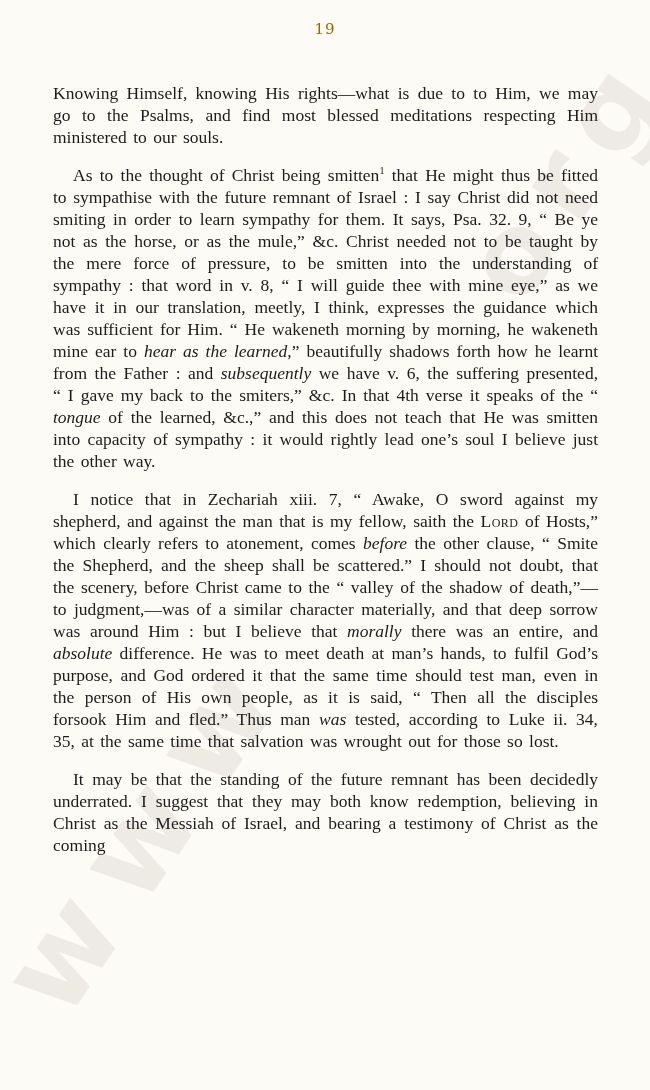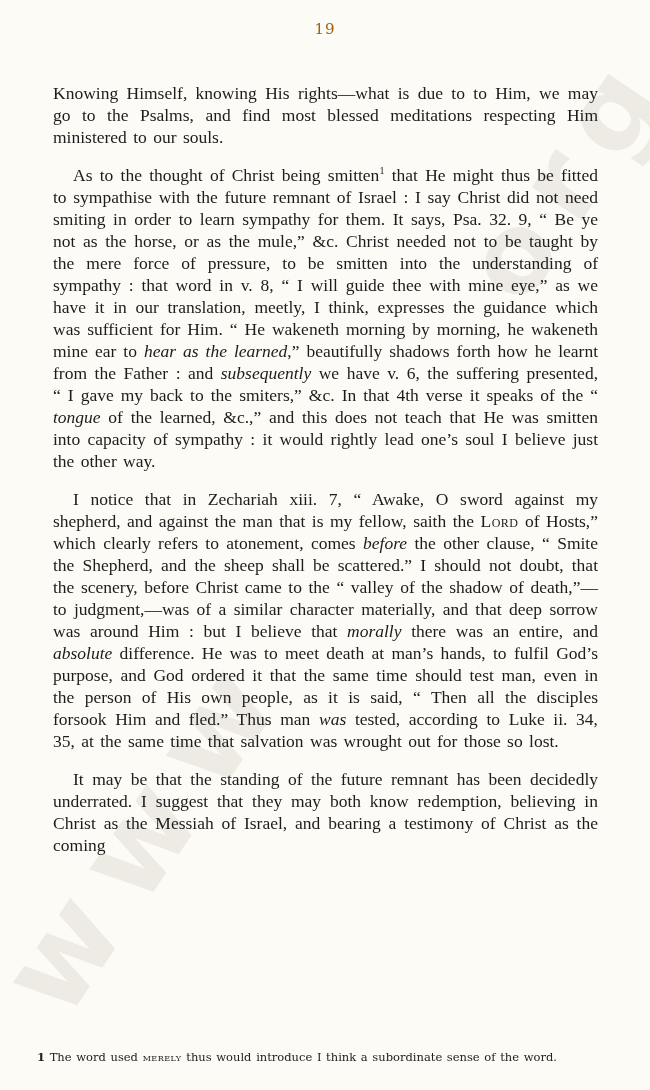--- a/index.html
+++ b/index.html
@@ -70,15 +70,14 @@
 
   <div class="page-number">19</div>
 
   <div class="content">
     <p class="para"><span>Knowing Himself, knowing His rights—what is due to to Him, we may go to the Psalms, and find most blessed meditations respecting Him ministered to our souls.</span></p>
     <p class="para indent"><span>As to the thought of Christ being smitten</span><sup>1</sup><span> that He might thus be fitted to sympathise with the future remnant of Israel : I say Christ did not need smiting in order to learn sympathy for them.  It says, Psa. 32. 9, “ Be ye not as the horse, or as the mule,” &amp;c.  Christ needed not to be taught by the mere force of pressure, to be smitten into the understanding of sympathy : that word in v. 8, “ I will guide thee with mine eye,” as we have it in our translation, meetly, I think, expresses the guidance which was sufficient for Him.  “ He wakeneth morning by morning, he wakeneth mine ear to </span><span class="seg-i">hear as the learned</span><span>,” beautifully shadows forth how he learnt from the Father : and </span><span class="seg-i">subsequently</span><span> we have v. 6, the suffering presented, “ I gave my back to the smiters,” &amp;c.  In that 4th verse it speaks of the “ </span><span class="seg-i">tongue</span><span> of the learned, &amp;c.,” and this does not teach that He was smitten into capacity of sympathy : it would rightly lead one’s soul I believe just the other way.</span></p>
     <p class="para indent"><span>I notice that in Zechariah xiii. 7, “ Awake, O sword against my shepherd, and against the man that is my fellow, saith the </span><span class="seg-sc">Lord</span><span> of Hosts,” which clearly refers to atonement, comes </span><span class="seg-i">before</span><span> the other clause, “ Smite the Shepherd, and the sheep shall be scattered.”  I should not doubt, that the scenery, before Christ came to the “ valley of the shadow of death,”—to judgment,—was of a similar character materially, and that deep sorrow was around Him : but I believe that </span><span class="seg-i">morally</span><span> there was an entire, and </span><span class="seg-i">absolute</span><span> difference.  He was to meet death at man’s hands, to fulfil God’s purpose, and God ordered it that the same time should test man, even in the person of His own people, as it is said, “ Then all the disciples forsook Him and fled.” Thus man </span><span class="seg-i">was</span><span> tested, according to Luke ii. 34, 35, at the same time that salvation was wrought out for those so lost.</span></p>
     <p class="para indent"><span>It may be that the standing of the future remnant has been decidedly underrated.  I suggest that they may both know redemption, believing in Christ as the Messiah of Israel, and bearing a testimony of Christ as the coming</span></p>
   </div>
 
-  <div class="footnote"><span class="seg-b">1</span><span> The word used </span><span class="seg-sc">merely</span><span> thus would introduce I think a subordinate sense of the word.</span></div>
 
 </div>
 
 </body></html>

